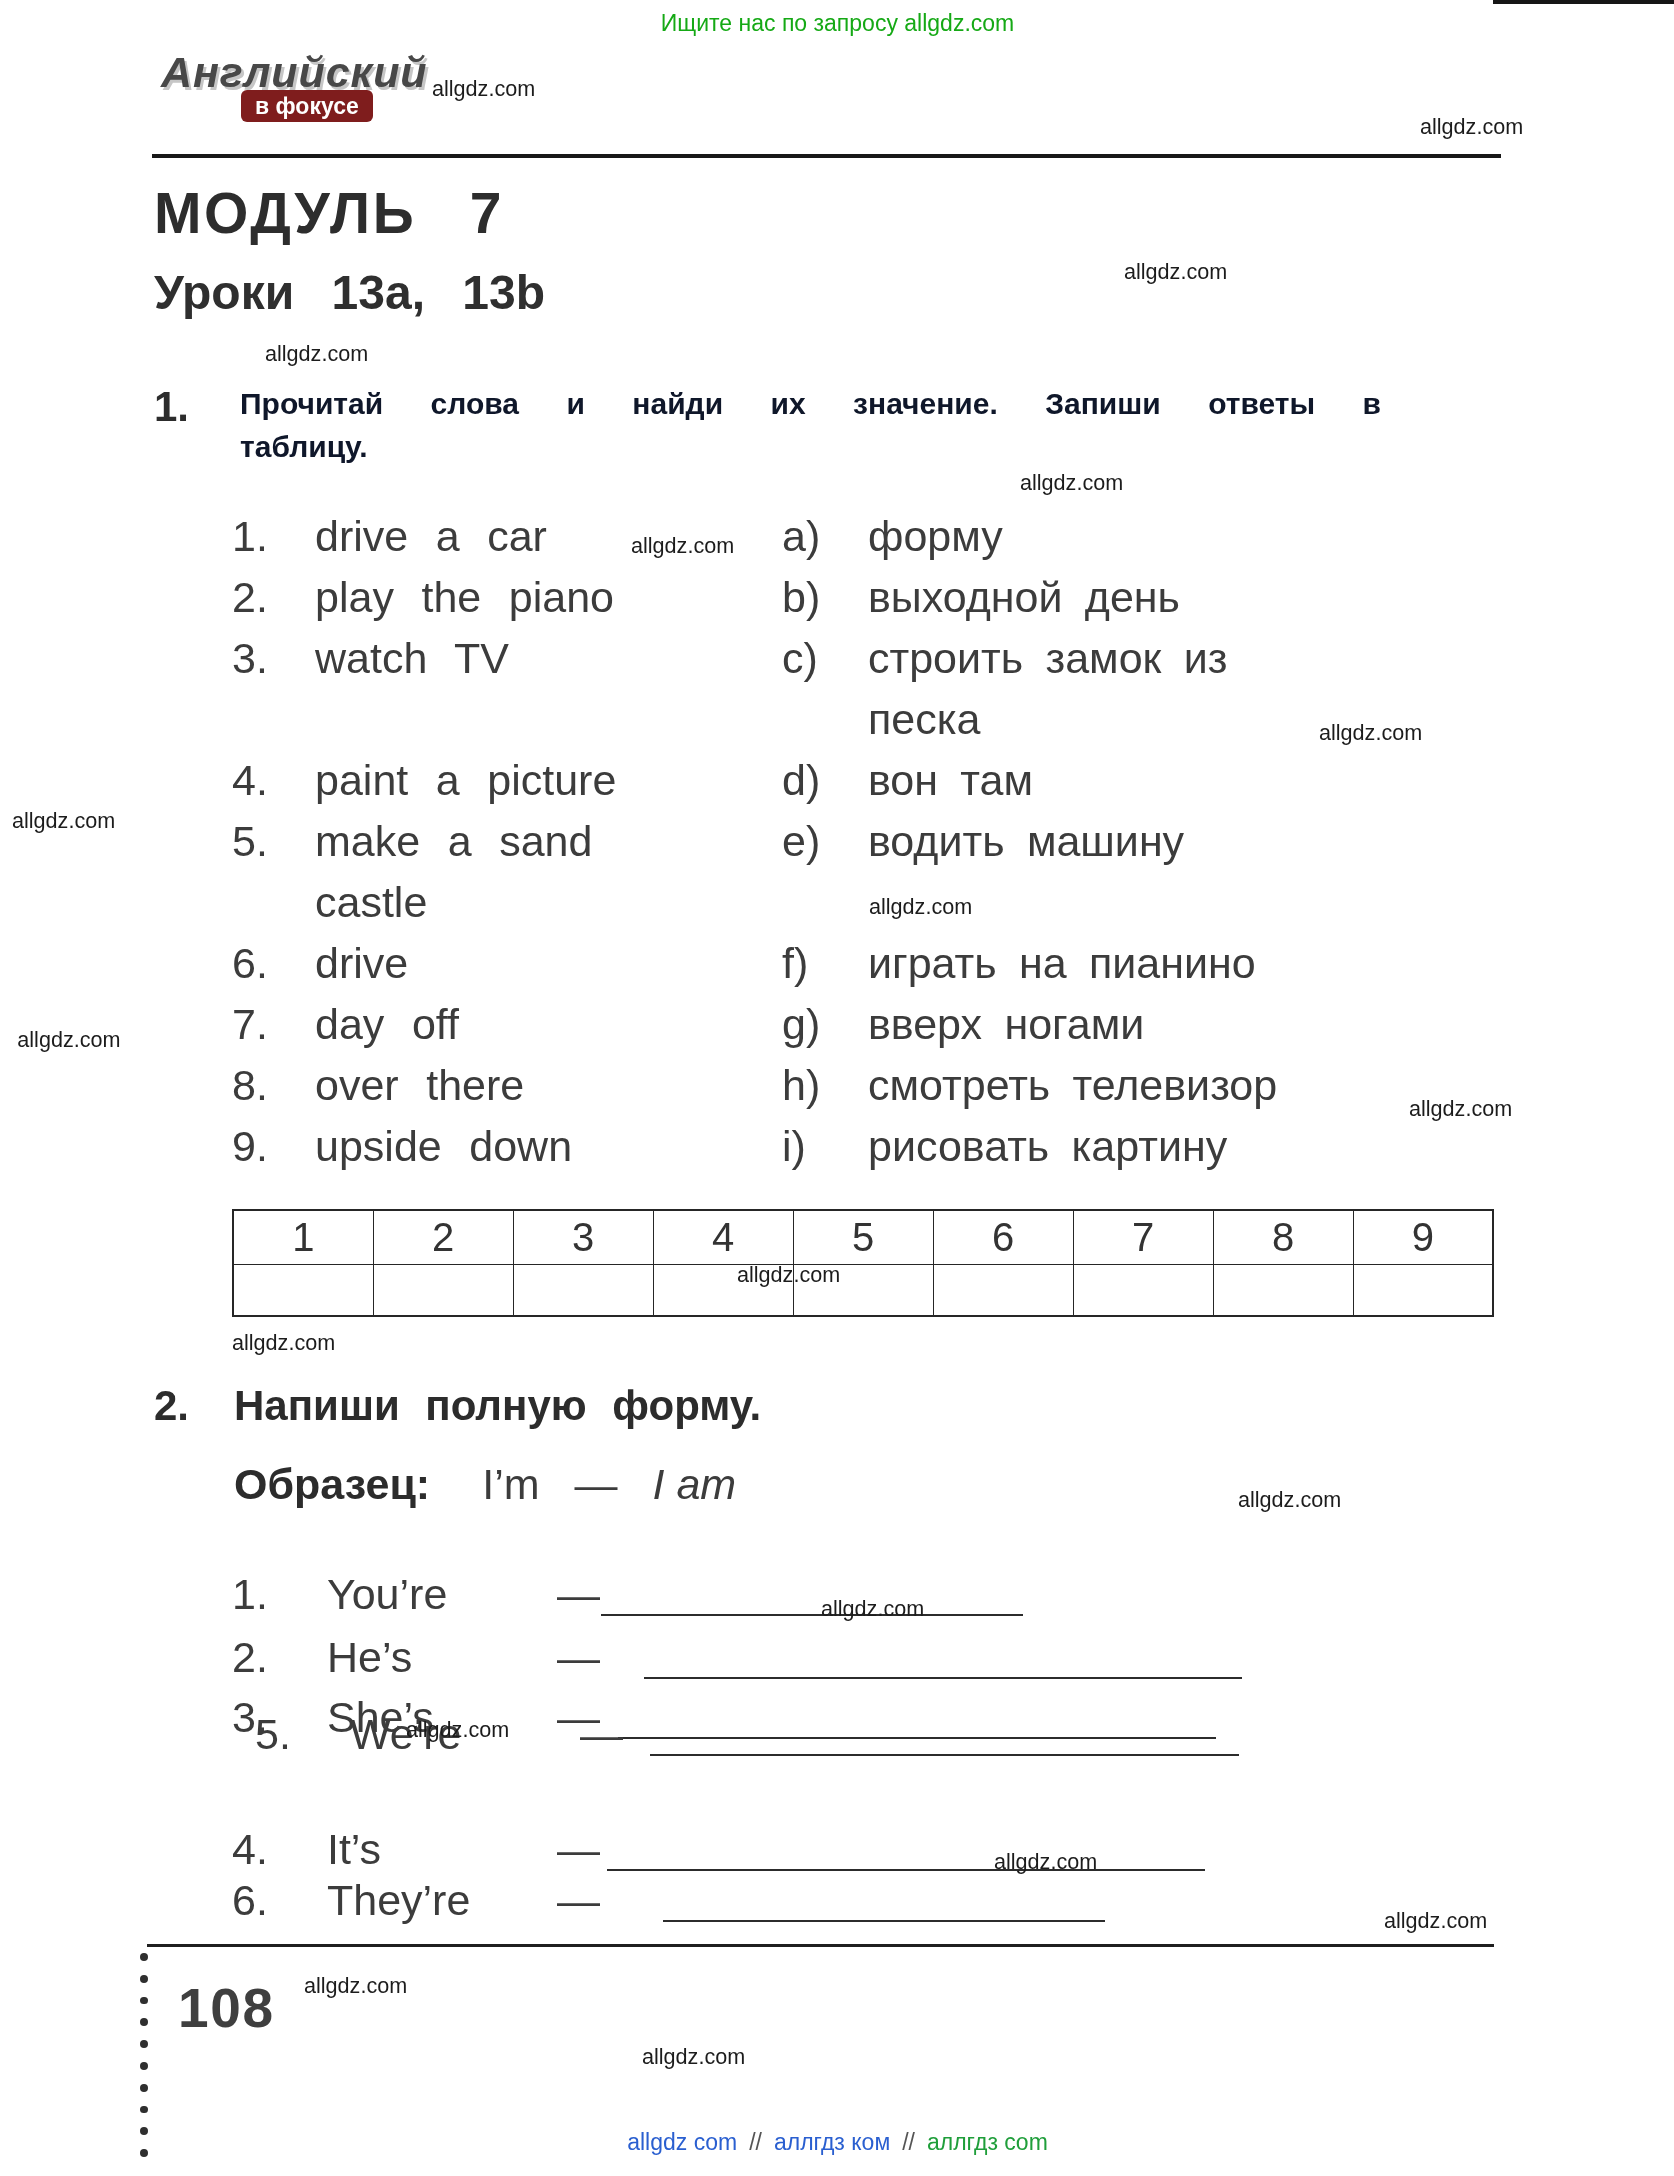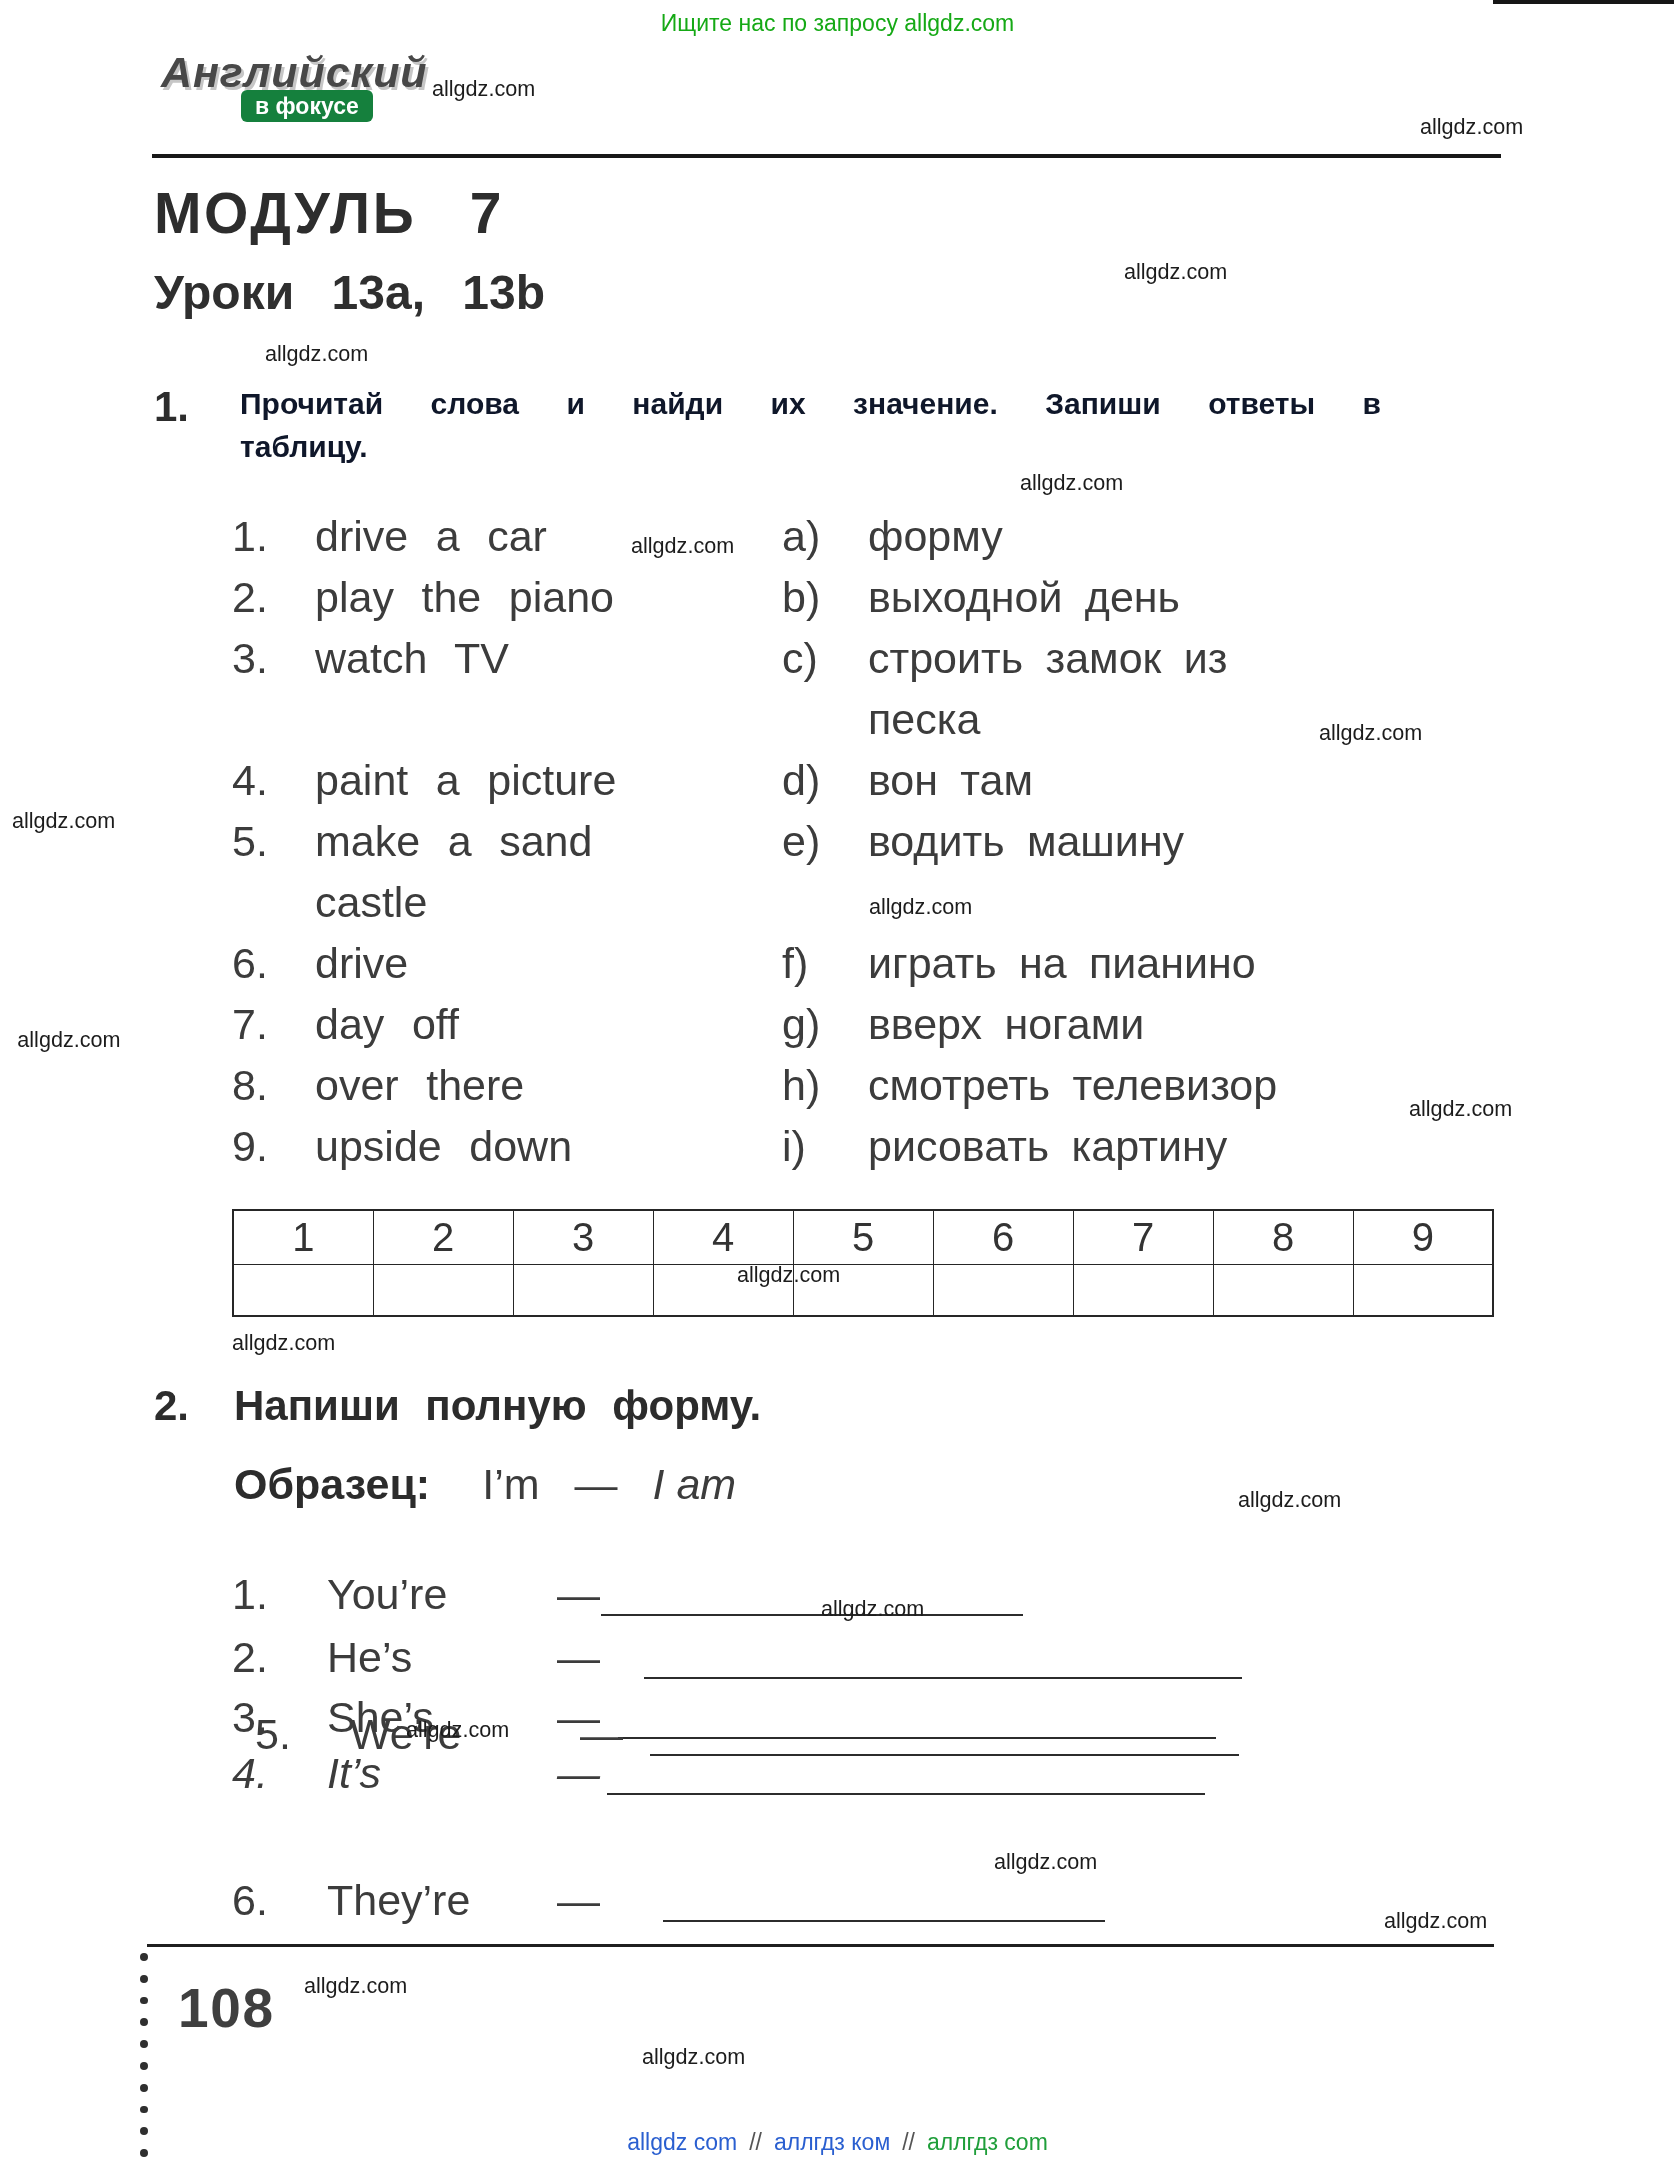--- a/index.html
+++ b/index.html
@@ -20,21 +20,21 @@
   .scan-edge { position:absolute; top:0; right:0; width:182px; height:4.3px; background:#161616; }
 
   
   .logo { position:absolute; left:161px; top:48px; width:268px; }
   .logo-title {
     font-size:43px; font-weight:800; font-style:italic; color:#484848;
     letter-spacing:0.9px; text-shadow:2.6px 2.6px 0 #c6c6c6;
   }
   .logo-sub {
     display:inline-block; margin-left:80px; margin-top:-7px;
-    background:#15803d; color:#ffffff; font-weight:700; font-size:23px;
+    background:#7f1d1d; color:#ffffff; font-weight:700; font-size:23px;
     padding:2.6px 14px; border-radius:6px;
   }
 
   .rule-top { position:absolute; left:152px; top:154px; width:1349px; height:4.3px; background:#181818; }
   .rule-bottom { position:absolute; left:147px; top:1944px; width:1347px; height:2.6px; background:#1f1f1f; }
 
   .module-title {
     position:absolute; left:154px; top:180px;
     font-size:57px; font-weight:700; color:#2d2d2d; letter-spacing:2.6px; word-spacing:35px;
   }
@@ -212,21 +212,21 @@
   <span class="t2word">He’s</span>
   <span class="t2dash">—</span>
   <span class="t2blank" style="left:412px; width:598px;"></span>
 </div>
 <div class="t2row" style="top:1686px;">
   <span class="t2num">3.</span>
   <span class="t2word">She’s</span>
   <span class="t2dash">—</span>
   <span class="t2blank" style="left:386px; width:598px;"></span>
 </div>
-<div class="t2row" style="top:1742px;font-style:italic;">
+<div class="t2row" style="top:1818px;">
   <span class="t2num">4.</span>
   <span class="t2word">It’s</span>
   <span class="t2dash">—</span>
   <span class="t2blank" style="left:375px; width:598px;"></span>
 </div>
 <div class="t2row" style="top:1703px;margin-left:23px;">
   <span class="t2num">5.</span>
   <span class="t2word">We’re</span>
   <span class="t2dash">—</span>
   <span class="t2blank" style="left:395px; width:589px;"></span>

